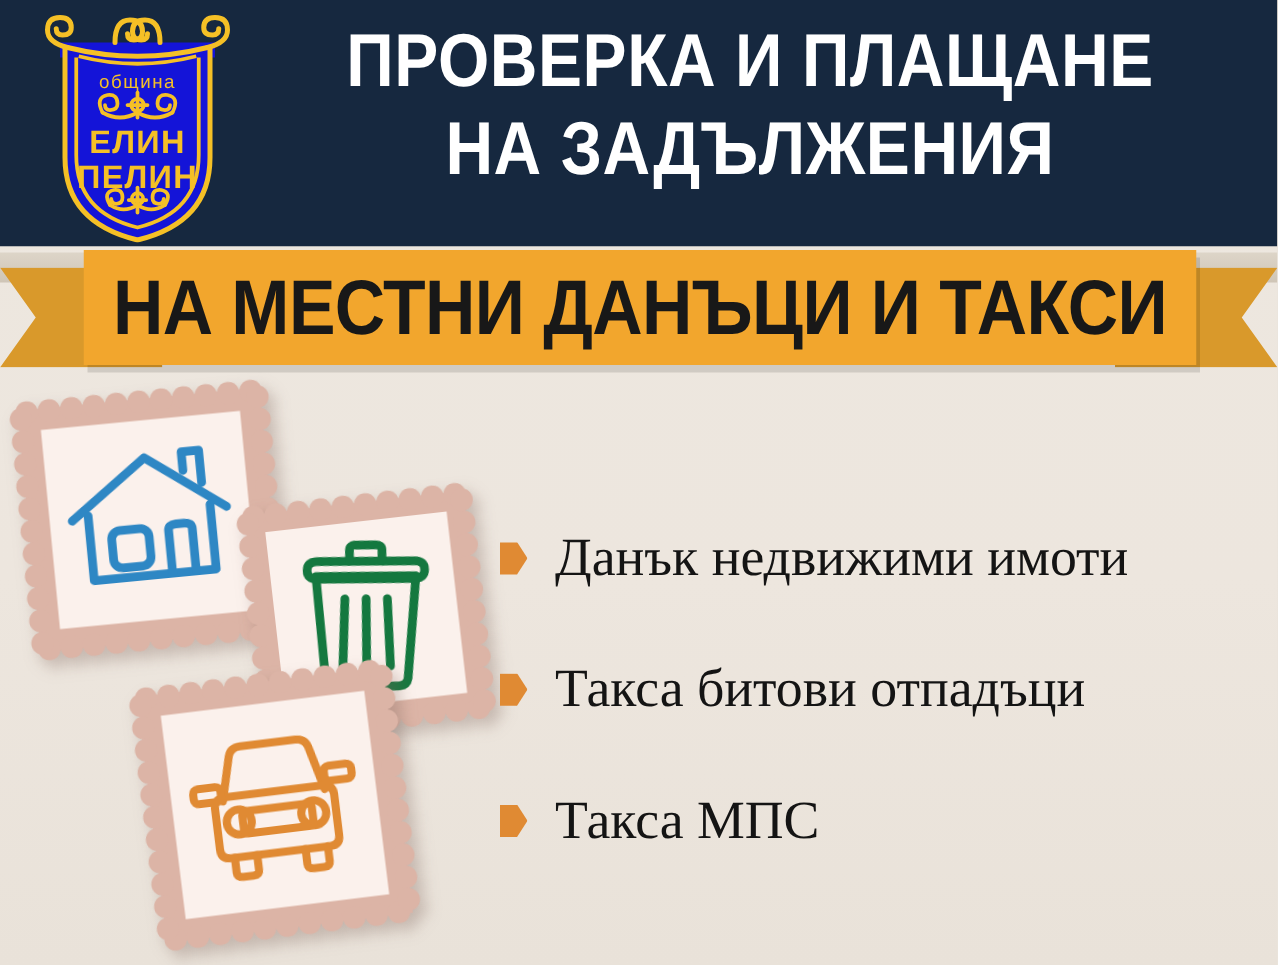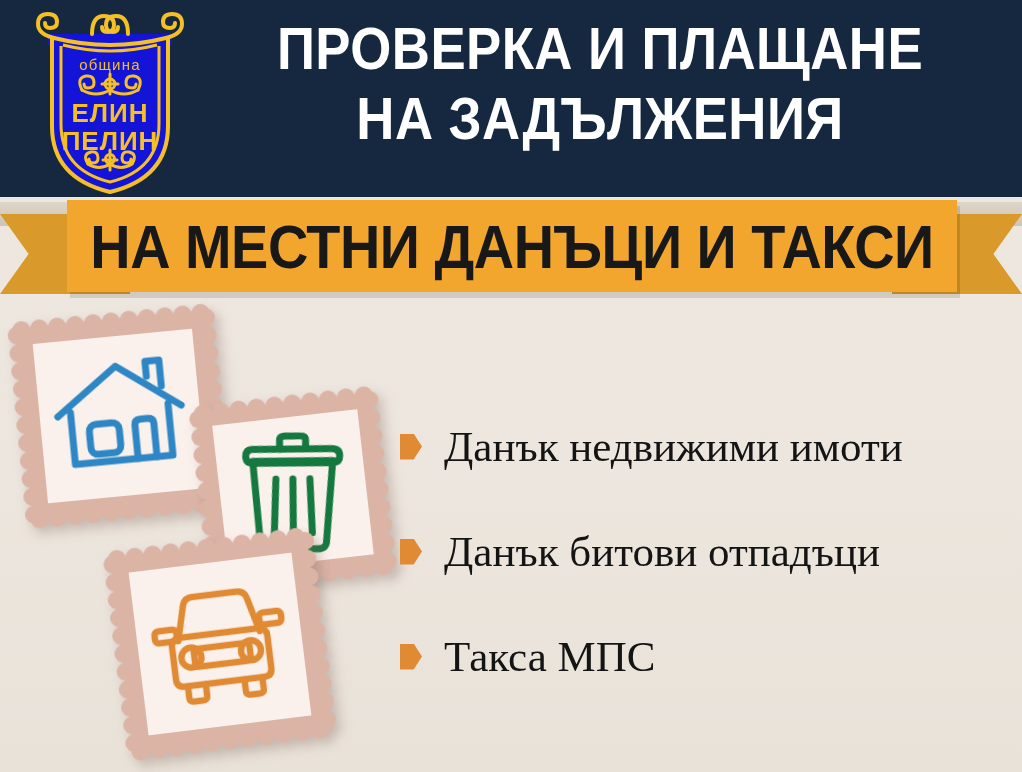--- a/index.html
+++ b/index.html
@@ -346,21 +346,21 @@
 
   <div id="list">
 
     <div class="list-item">
       <span class="bullet"></span>
       <span class="list-label">Данък недвижими имоти</span>
     </div>
 
     <div class="list-item">
       <span class="bullet"></span>
-      <span class="list-label">Данък битови отпадъци</span>
+      <span class="list-label">Такса битови отпадъци</span>
     </div>
 
     <div class="list-item">
       <span class="bullet"></span>
       <span class="list-label">Такса МПС</span>
     </div>
 
   </div>
 
 </div>

